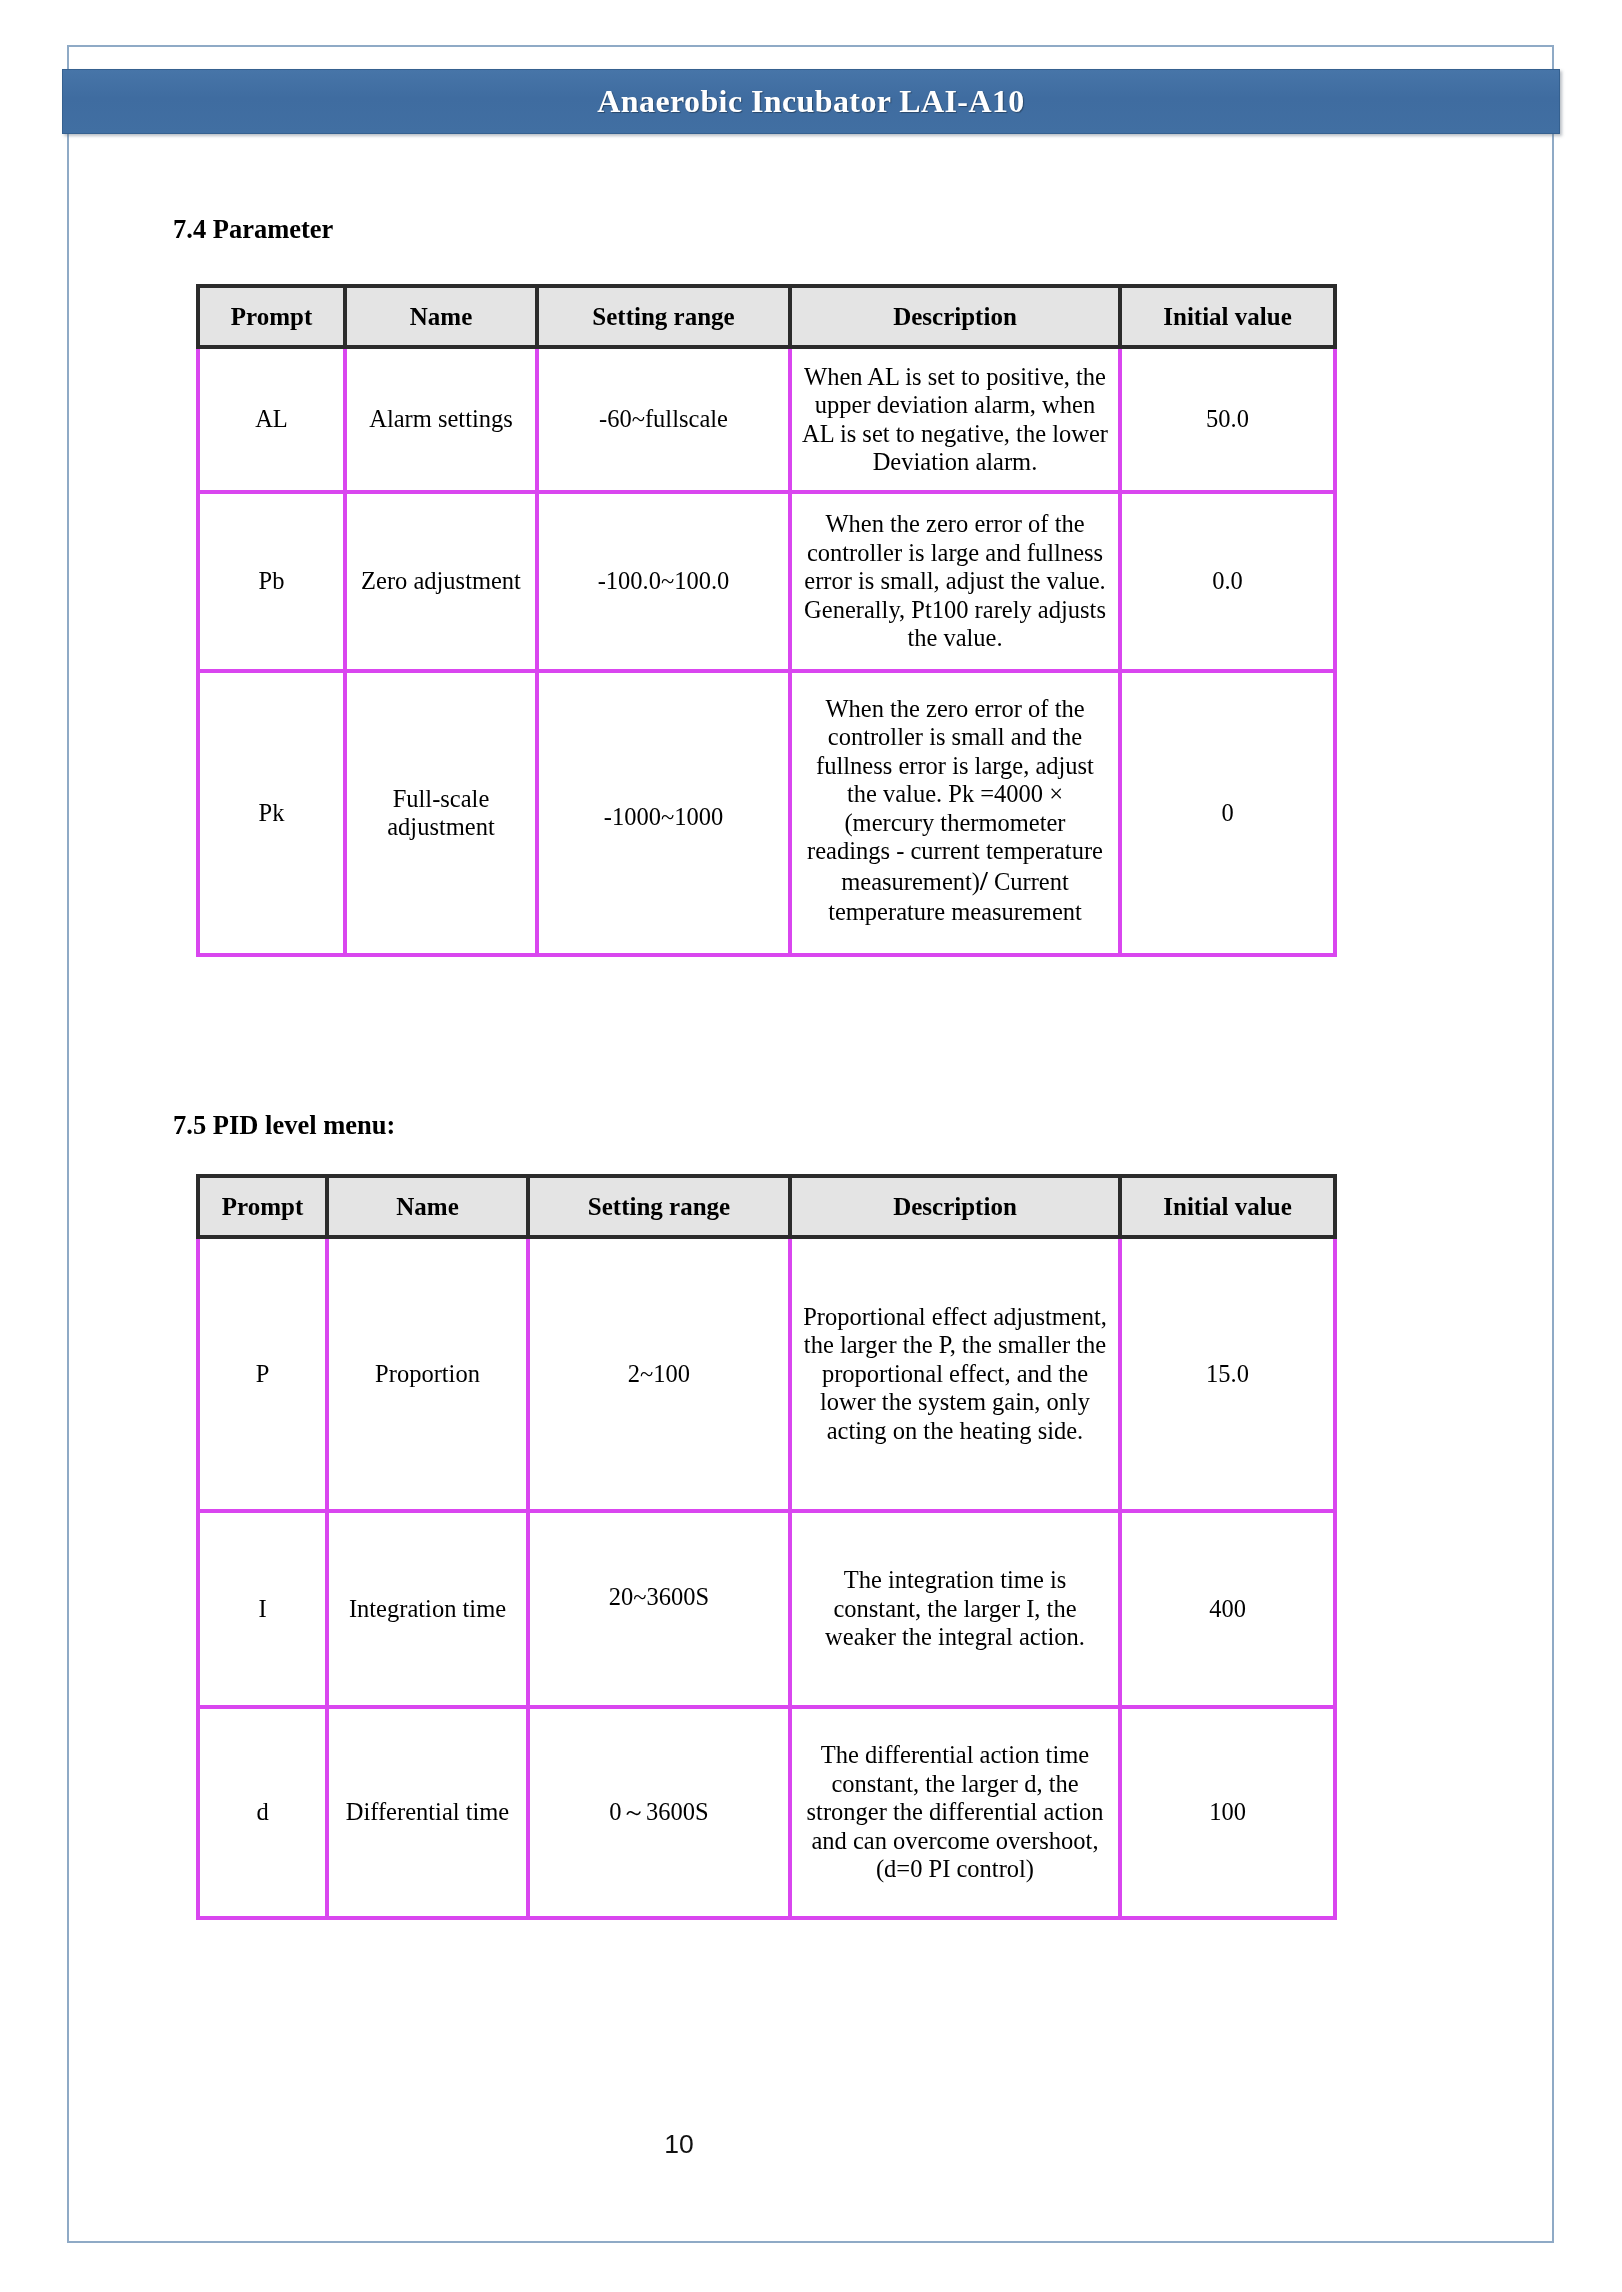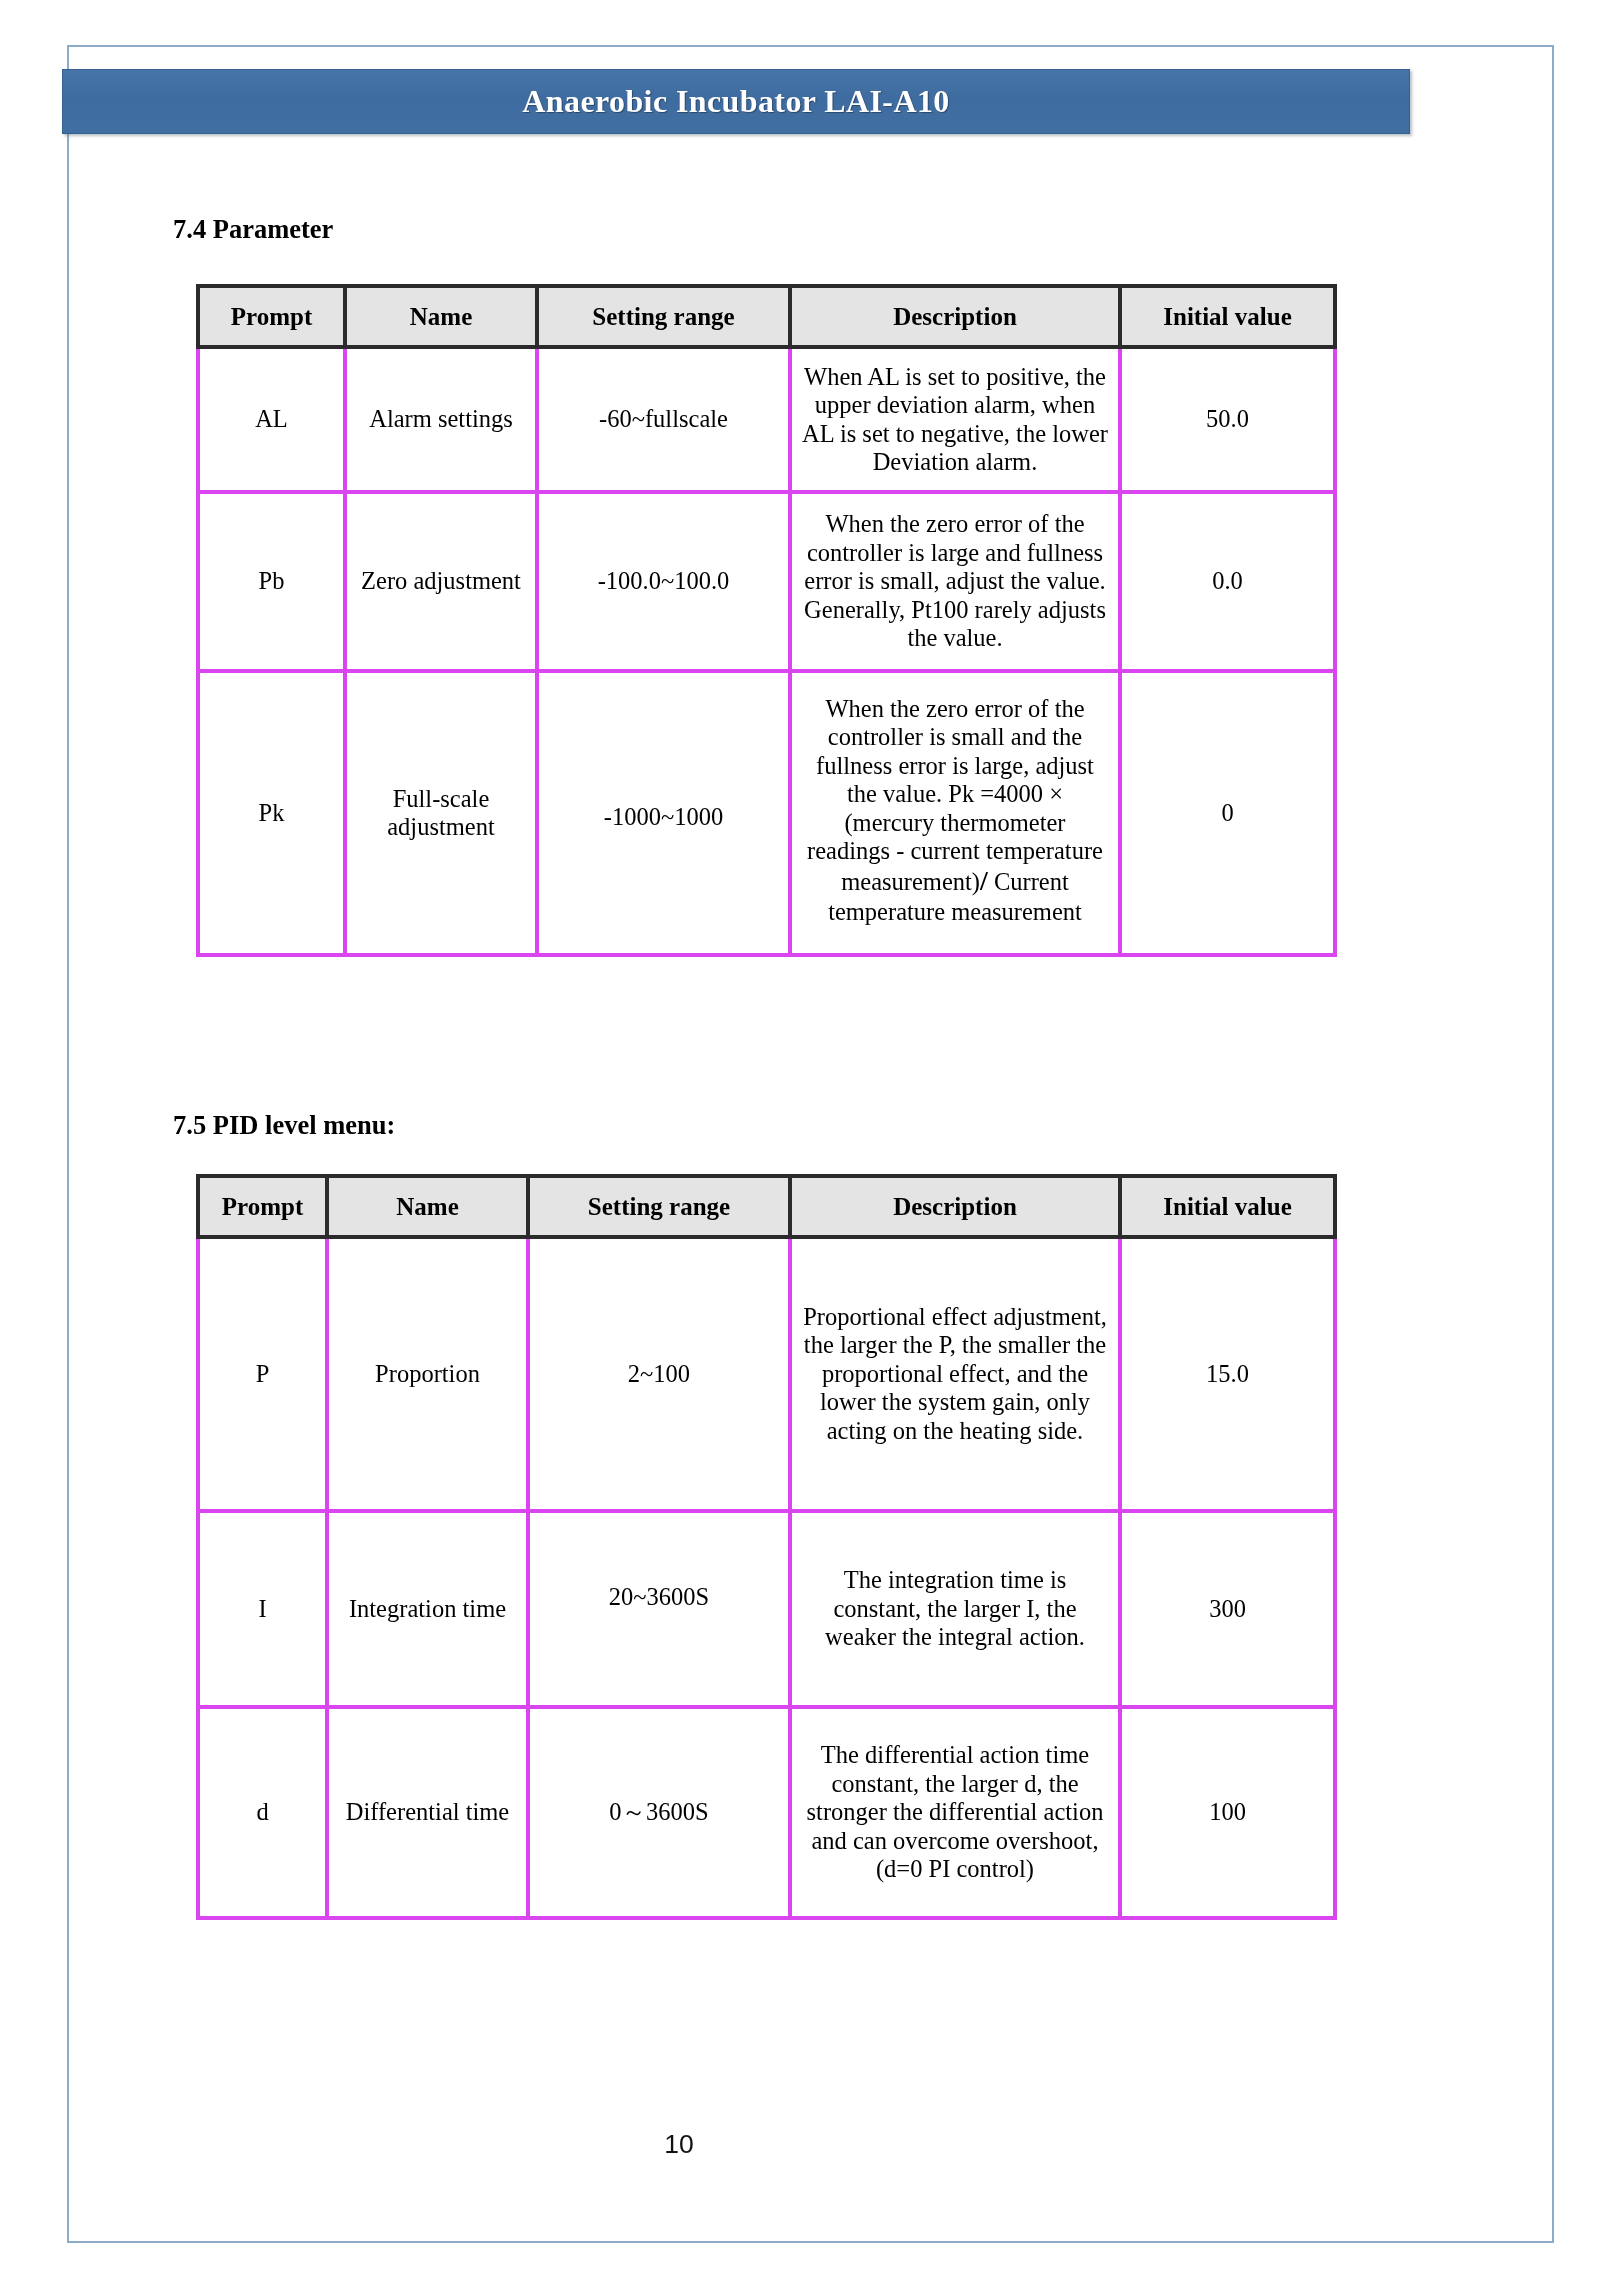--- a/index.html
+++ b/index.html
@@ -26,21 +26,21 @@
     border: 2px solid #8faac6;
     box-sizing: border-box;
     background: #ffffff;
   }
 
   
   .title-banner {
     position: absolute;
     left: 62px;
     top: 69px;
-    width: 1348px;
+    width: 1498px;
     height: 65px;
     background: linear-gradient(to bottom, #4775a8 0%, #3f6ca0 45%, #416fa2 100%);
     border: 1px solid #35608f;
     box-sizing: border-box;
     display: flex;
     align-items: center;
     justify-content: center;
     box-shadow: 2px 2px 2.9px rgba(100,110,125,0.45);
   }
   .title-banner .title-text {
@@ -223,21 +223,21 @@
         <td class="desc-cell loose-line">Proportional effect adjustment, the larger the P, the smaller the proportional effect, and the lower the system gain, only acting on the heating side.</td>
         <td>15.0</td>
       </tr>
       <tr class="row-pid-2">
         <td>I</td>
         <td>Integration time</td>
         <td>
           <span class="range-cell-offset">20~3600S</span>
         </td>
         <td class="desc-cell">The integration time is constant, the larger I, the weaker the integral action.</td>
-        <td>300</td>
+        <td>400</td>
       </tr>
       <tr class="row-pid-3">
         <td>d</td>
         <td>Differential time</td>
         <td>0～3600S</td>
         <td class="desc-cell">The differential action time constant, the larger d, the stronger the differential action and can overcome overshoot, (d=0 PI control)</td>
         <td>100</td>
       </tr>
     </tbody>
   </table>

